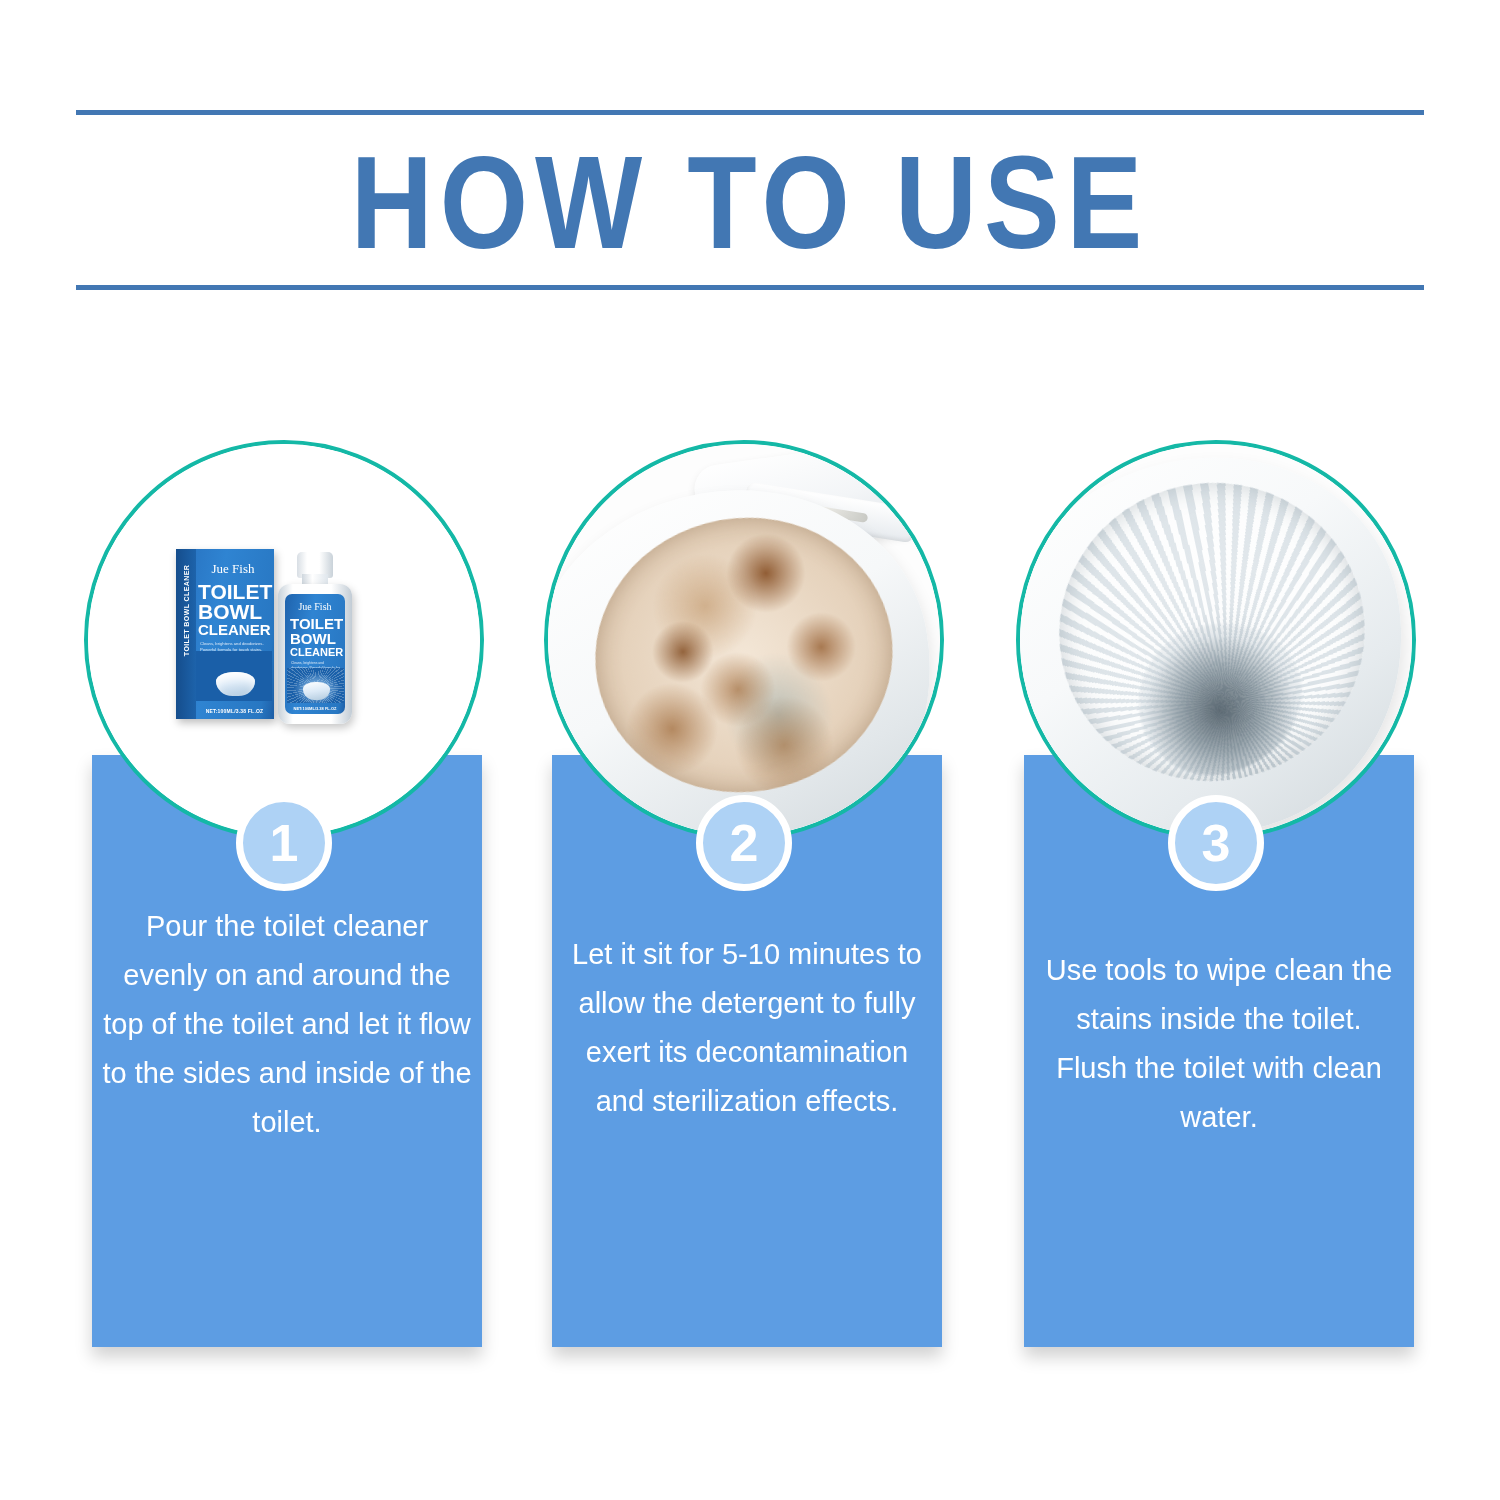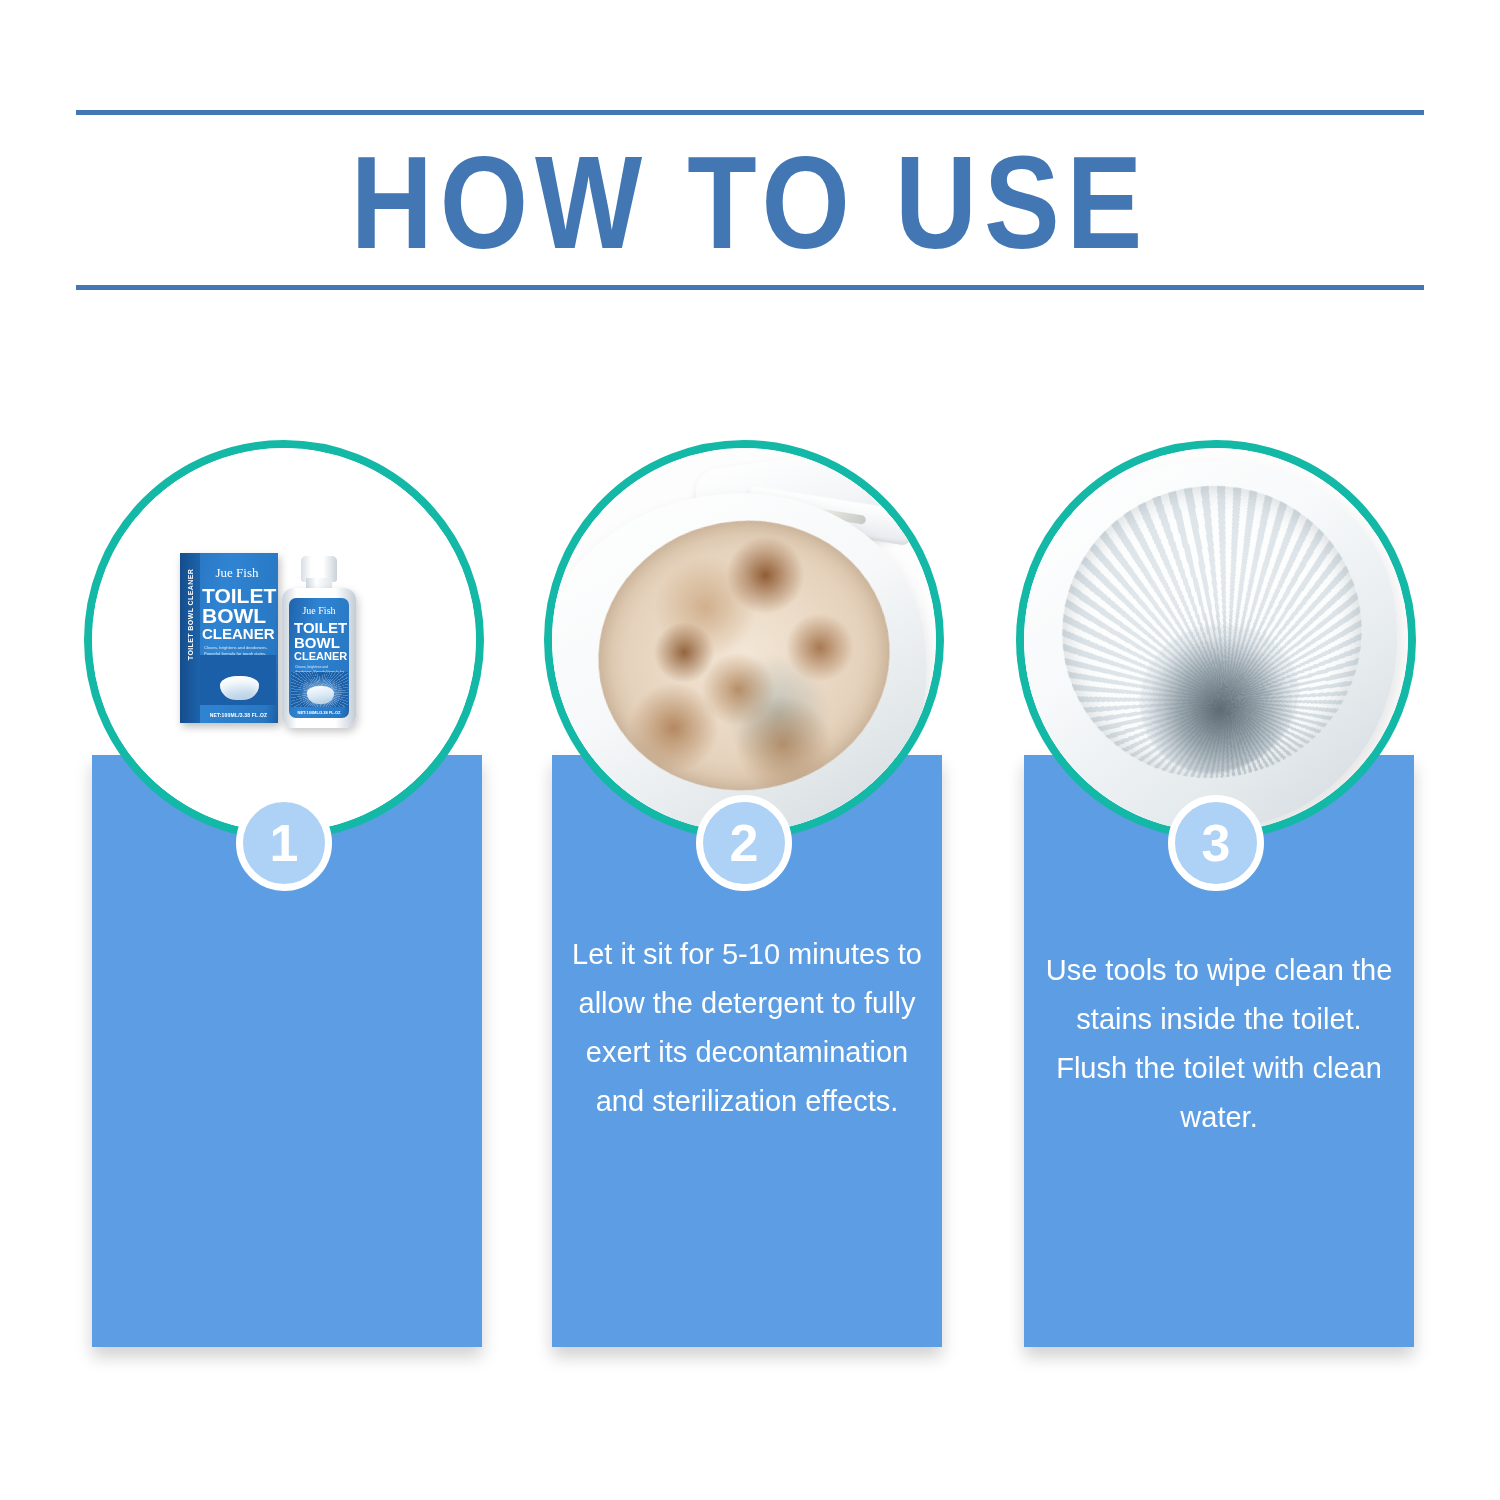--- a/index.html
+++ b/index.html
@@ -83,21 +83,21 @@
 
   
   .circle-wrap {
     position: absolute;
     left: 0px;
     top: 0px;
     width: 400px;
     height: 400px;
     border-radius: 50%;
     overflow: hidden;
-    border: 8px solid #14b8a6;
+    border: 4px solid #14b8a6;
     box-sizing: border-box;
     background: #ffffff;
     z-index: 3;
   }
   .circle-inner {
     position: absolute;
     inset: 0;
     border-radius: 50%;
     overflow: hidden;
   }
@@ -453,20 +453,21 @@
           </div>
 
         </div>
       </div>
     </div>
 
     <div class="badge">
       <span>1</span>
     </div>
 
+    <div class="caption">Pour the toilet cleaner evenly on and around the top of the toilet and let it flow to the sides and inside of the toilet.</div>
   </div>
 
   <div class="step s2">
     <div class="panel"></div>
 
     <div class="circle-wrap">
       <div class="circle-inner">
         <div class="bowl-dirty">
           <div class="lid"></div>
           <div class="hinge"></div>

